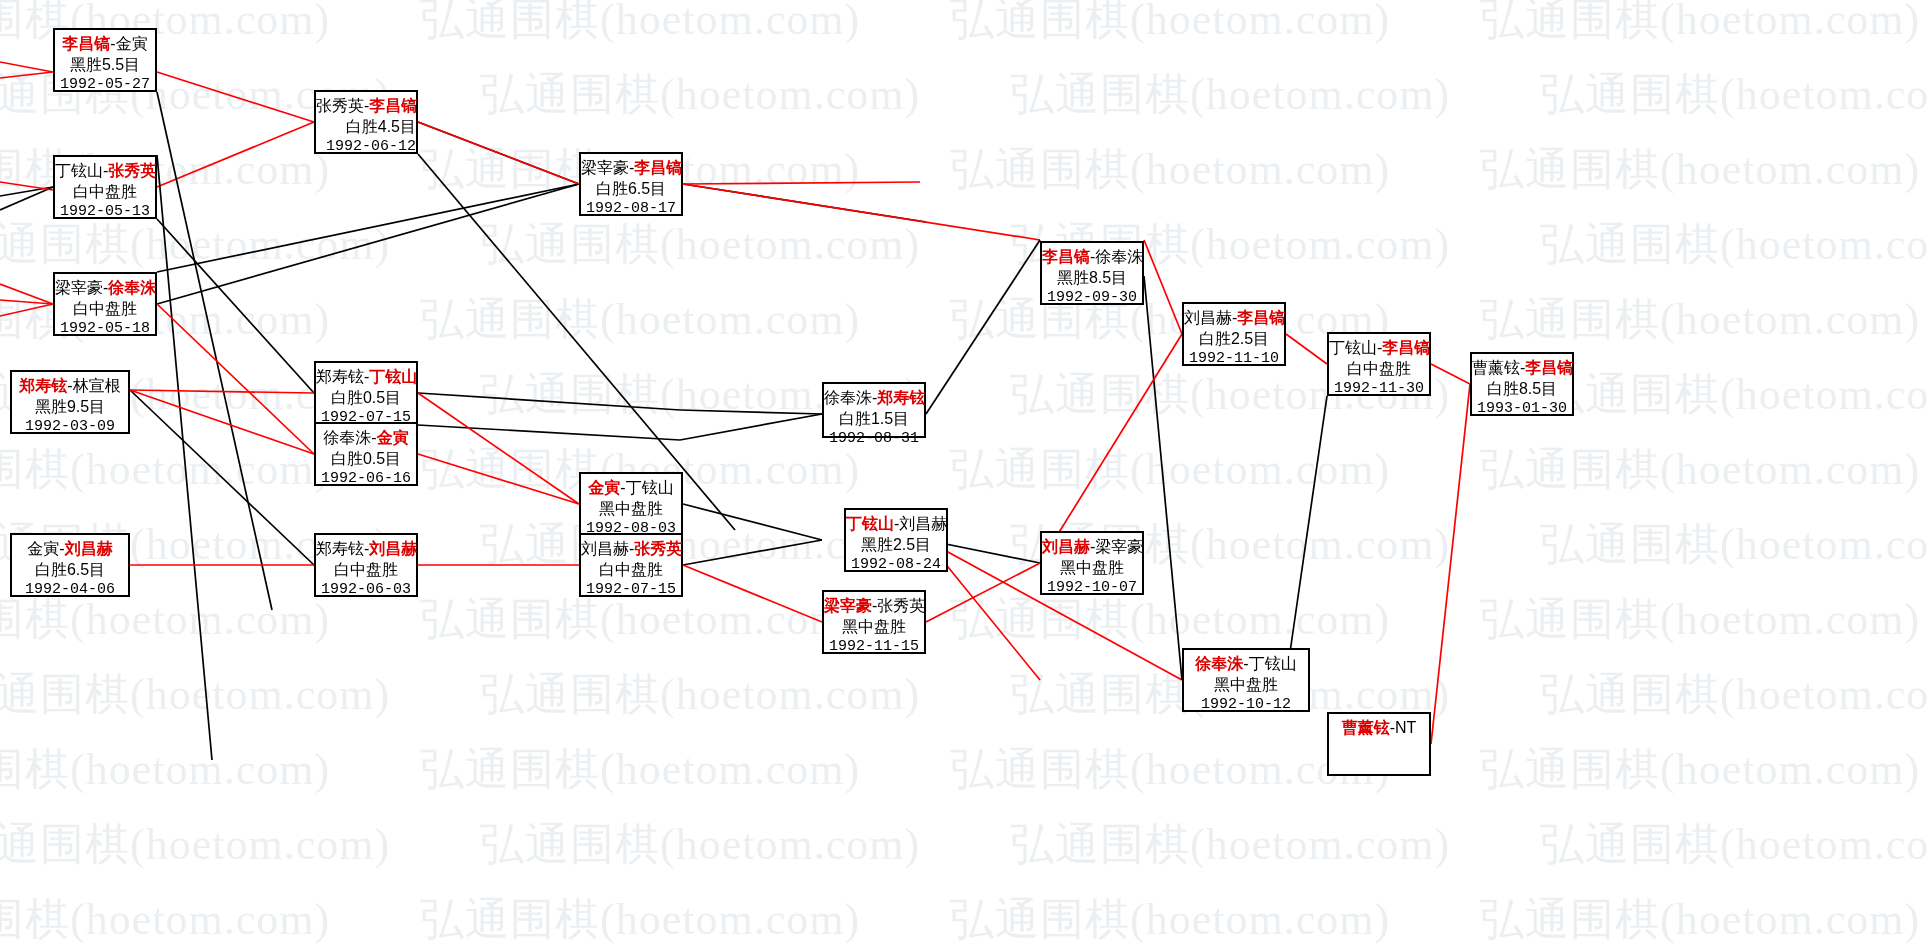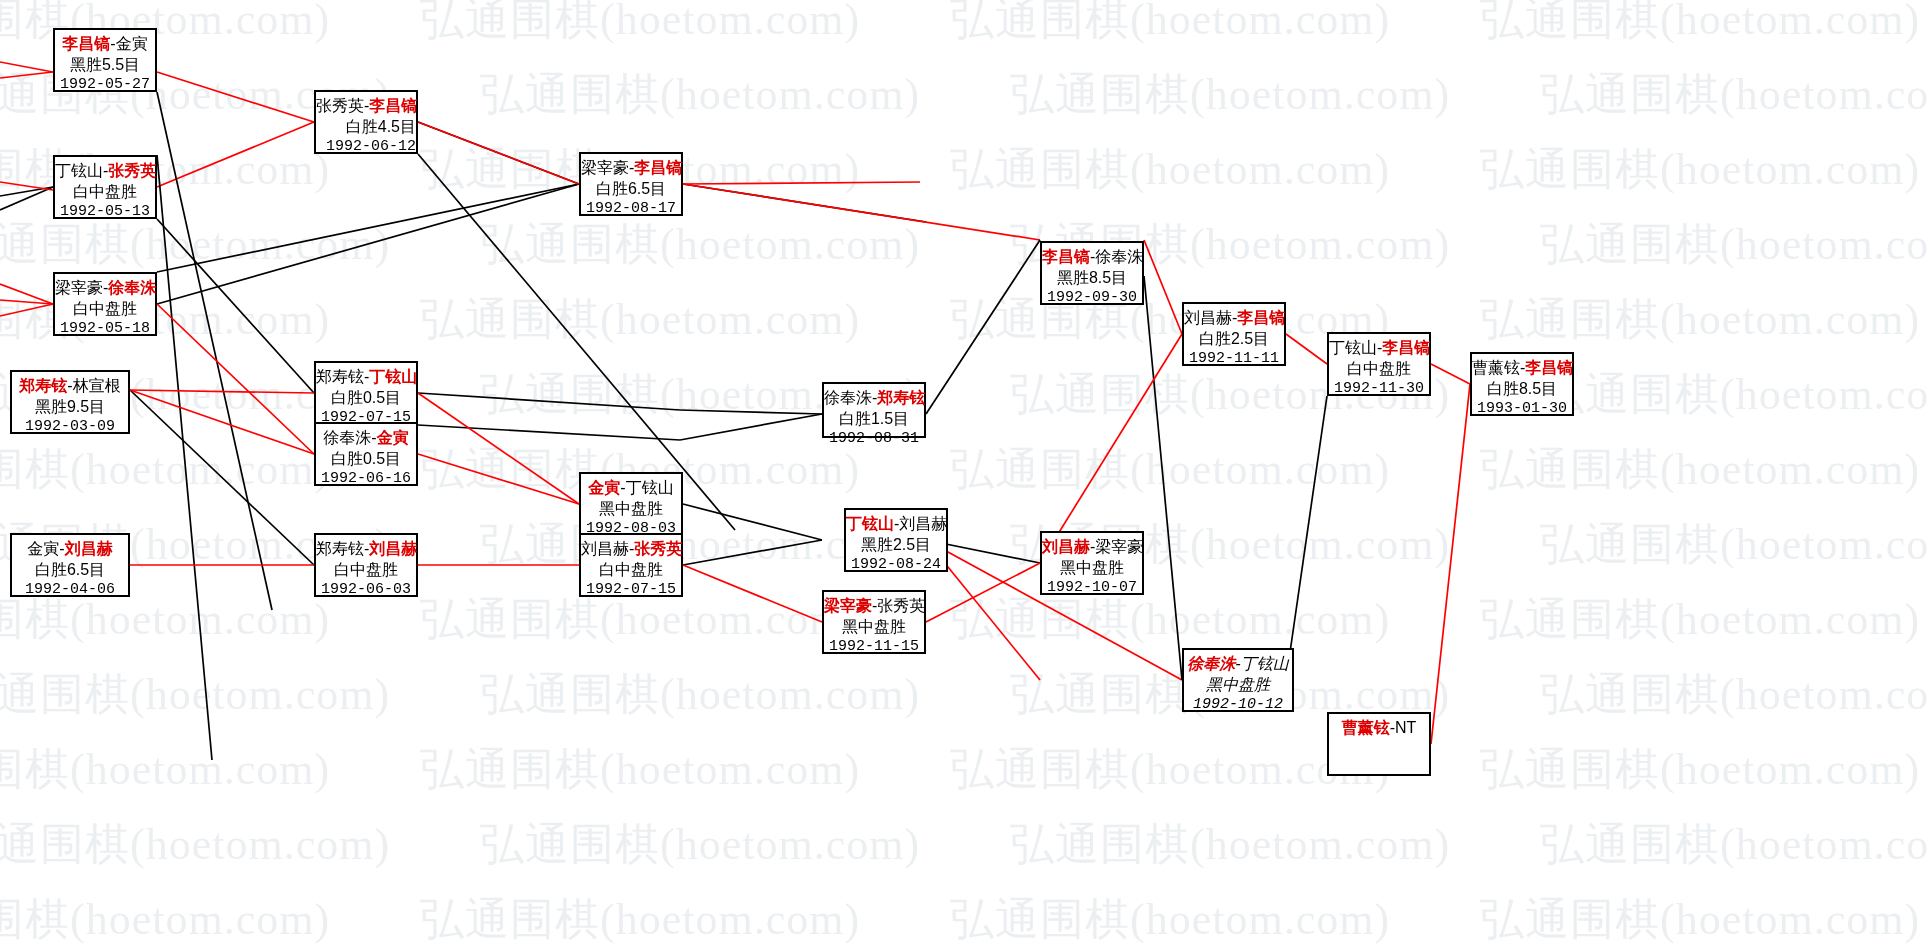--- a/index.html
+++ b/index.html
@@ -261,23 +261,23 @@
         <div class="mb-date">1992-09-30</div>
       </div>
       <div class="match-box" style="left: 1040px; top: 531px; width: 104px; height: 64px;">
         <div class="mb-players"><span class="p-win">刘昌赫</span><span class="p-sep">-</span><span class="p-lose">梁宰豪</span></div>
         <div class="mb-result">黑中盘胜</div>
         <div class="mb-date">1992-10-07</div>
       </div>
       <div class="match-box" style="left: 1182px; top: 302px; width: 104px; height: 64px;">
         <div class="mb-players"><span class="p-lose">刘昌赫</span><span class="p-sep">-</span><span class="p-win">李昌镐</span></div>
         <div class="mb-result">白胜2.5目</div>
-        <div class="mb-date">1992-11-11</div>
-      </div>
-      <div class="match-box" style="left: 1182px; top: 648px; width: 112px; height: 64px; font-style: italic;">
+        <div class="mb-date">1992-11-10</div>
+      </div>
+      <div class="match-box" style="left: 1182px; top: 648px; width: 128px; height: 64px;">
         <div class="mb-players"><span class="p-win">徐奉洙</span><span class="p-sep">-</span><span class="p-lose">丁铉山</span></div>
         <div class="mb-result">黑中盘胜</div>
         <div class="mb-date">1992-10-12</div>
       </div>
       <div class="match-box" style="left: 1327px; top: 332px; width: 104px; height: 64px;">
         <div class="mb-players"><span class="p-lose">丁铉山</span><span class="p-sep">-</span><span class="p-win">李昌镐</span></div>
         <div class="mb-result">白中盘胜</div>
         <div class="mb-date">1992-11-30</div>
       </div>
       <div class="match-box" style="left: 1327px; top: 712px; width: 104px; height: 64px;">

